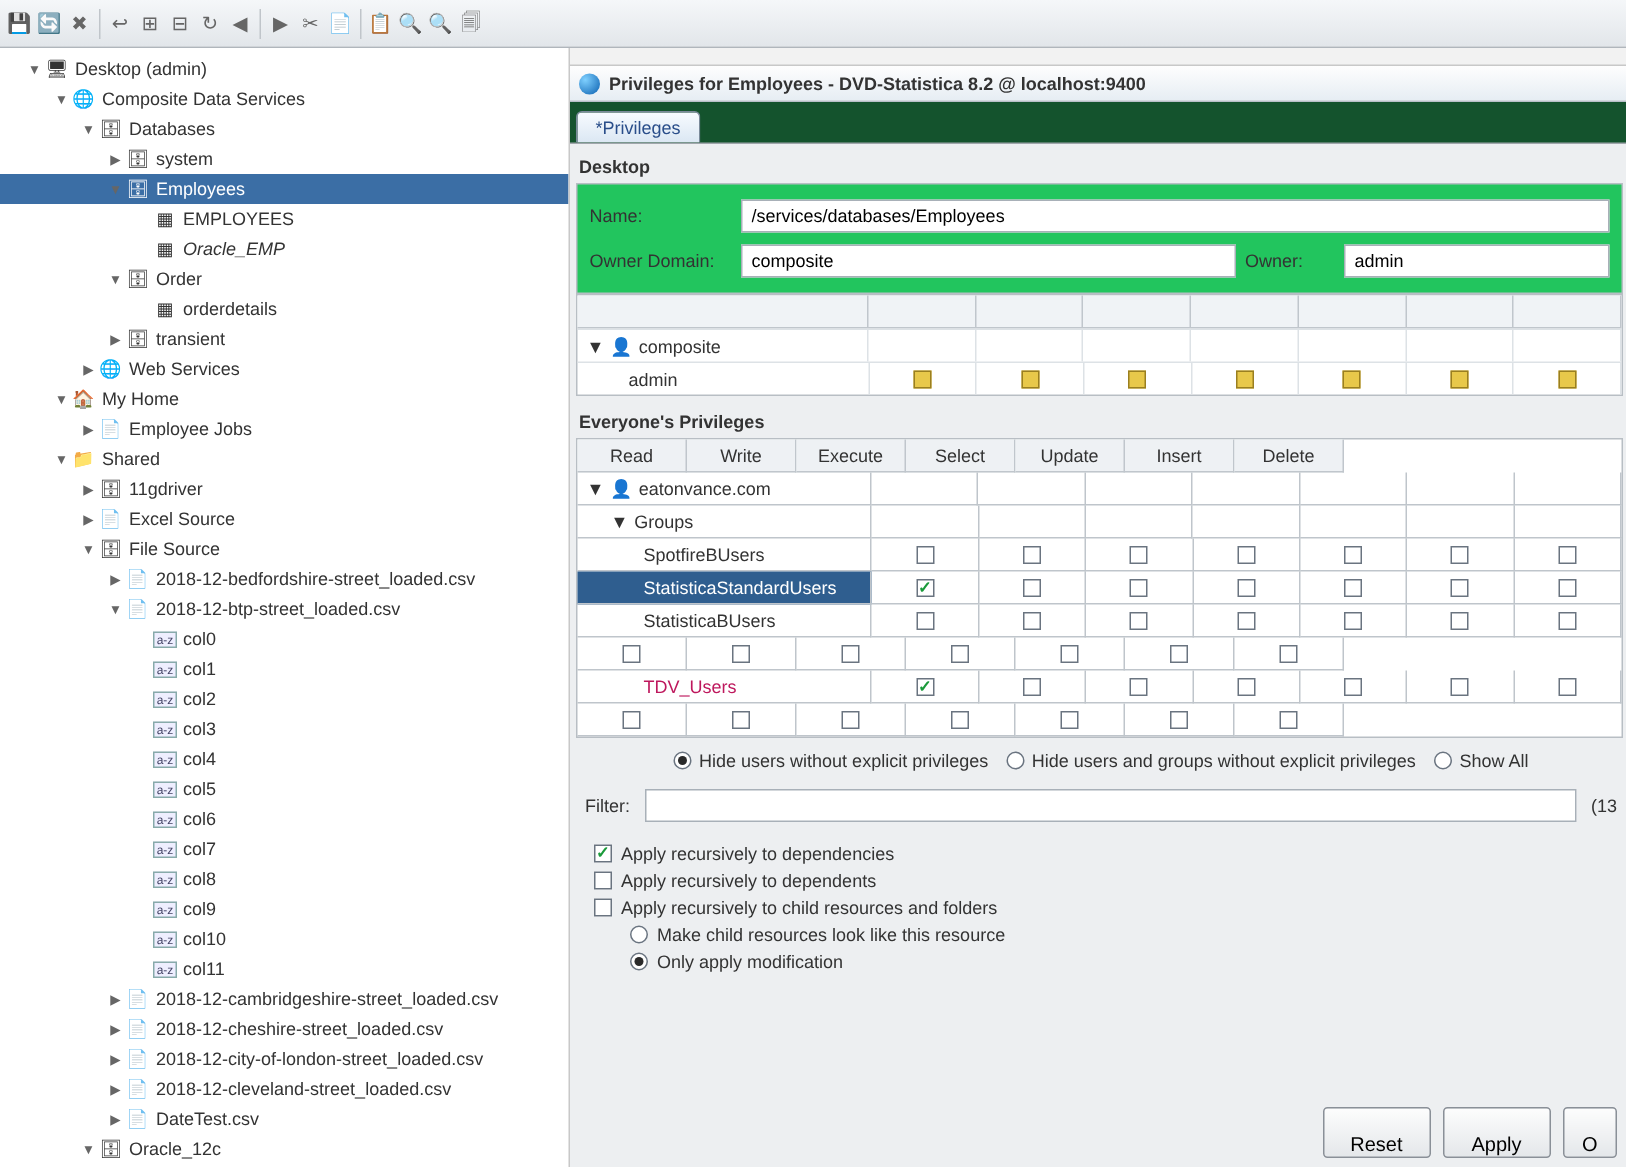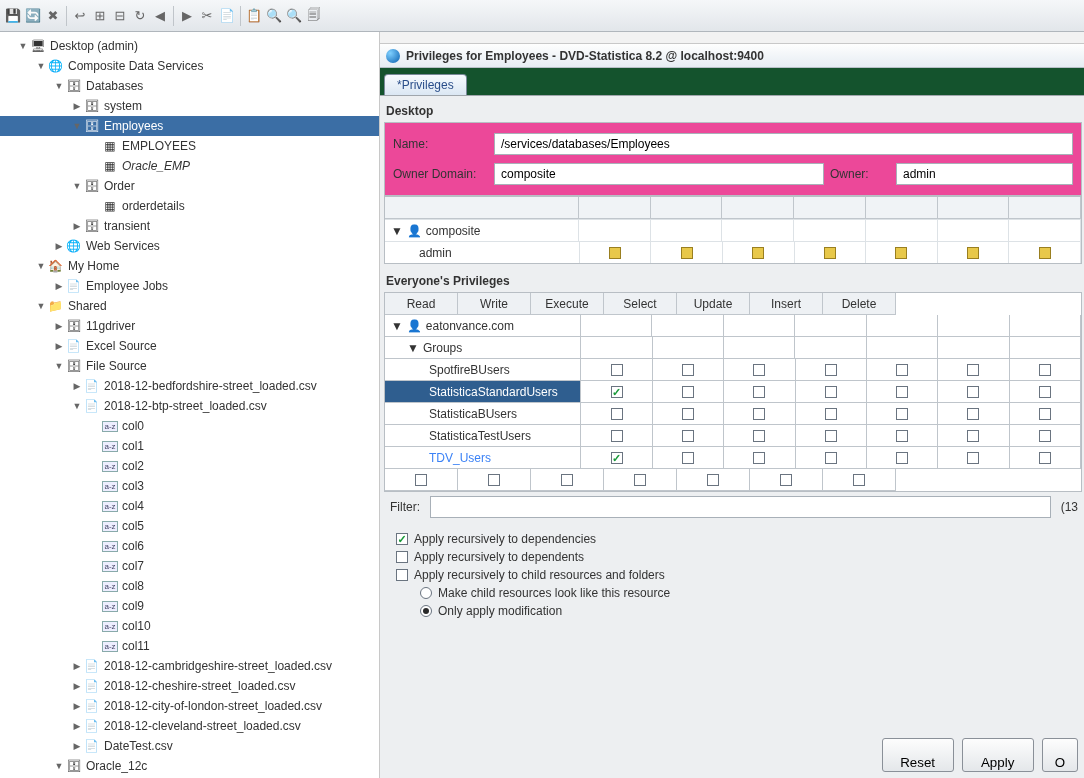--- a/index.html
+++ b/index.html
@@ -94,21 +94,21 @@
   }
   .dlg-body {
     flex:1;
     background:#edeff1;
     padding:4px 0 0 4px;
     overflow:auto;
   }
   .section-title { font-weight:bold; margin:4px 0 4px 2px;}
   .res-panel {
     border:1px solid #b8bec4;
-    background:#ec4899;
+    background:#22c55e;
     padding:10px 8px;
     margin-right:2px;
     display:grid;
     grid-template-columns: 95px 330px 60px 1fr;
     gap:8px 6px;
     align-items:center;
   }
   .res-panel input[type=text]{
     height:22px; border:1px solid #a8b0b8; background:#fff; padding:0 6px; font-size:12px; width:100%;
   }
@@ -130,21 +130,21 @@
   .ep-head .cell {
     border-right:1px solid #c0c6cc; border-bottom:1px solid #c0c6cc;
     background:#eef1f4; display:flex;align-items:center;justify-content:center;
     font-weight:normal;
   }
   .ep-row .cell { border-right:1px solid #bfc5cb; border-bottom:1px solid #bfc5cb; display:flex;align-items:center;justify-content:center;}
   .who-col{ width:200px; }
   .perm-col{ width:73px; }
   .ep-who-cell{ justify-content:flex-start !important; padding-left:6px;}
   .ep-row.selected .cell:first-child{ background:#2f5e8f; color:#fff;}
-  .link-row .cell:first-child{ color:#3b82f6; }
+  .link-row .cell:first-child{ color:#be185d; }
   .cbx {
     width:12px;height:12px;border:1px solid #6a7480;background:#fff;display:inline-block;
   }
   .cbx.checked::after{
     content:"✓"; color:#1a9a3a; font-size:11px; line-height:10px; display:block; text-align:center; font-weight:bold;
   }
   .filters-row {
     display:flex; align-items:center; gap:12px; padding:8px 6px; font-size:12px;
   }
   .radio {
@@ -589,21 +589,20 @@
               <span class="cbx"></span>
             </div>
             <div class="cell perm-col">
               <span class="cbx"></span>
             </div>
             <div class="cell perm-col">
               <span class="cbx"></span>
             </div>
           </div>
           <div class="ep-row">
-            <div class="cell who-col ep-who-cell" style="padding-left:44px">StatisticaTestUsers</div>
             <div class="cell perm-col">
               <span class="cbx"></span>
             </div>
             <div class="cell perm-col">
               <span class="cbx"></span>
             </div>
             <div class="cell perm-col">
               <span class="cbx"></span>
             </div>
             <div class="cell perm-col">
@@ -661,20 +660,34 @@
             </div>
             <div class="cell perm-col">
               <span class="cbx"></span>
             </div>
             <div class="cell perm-col">
               <span class="cbx"></span>
             </div>
           </div>
         </div>
 
+      <div class="filters-row" style="justify-content:center">
+        <label style="display:flex;align-items:center;gap:5px">
+          <span class="radio on"></span>
+            <span>Hide users without explicit privileges</span>
+        </label>
+        <label style="display:flex;align-items:center;gap:5px">
+          <span class="radio"></span>
+            <span>Hide users and groups without explicit privileges</span>
+        </label>
+        <label style="display:flex;align-items:center;gap:5px">
+          <span class="radio"></span>
+            <span>Show All</span>
+        </label>
+      </div>
 
       <div class="filter-line">
         <span>Filter:</span>
         <input type="text" style="">
         <span>(13</span>
       </div>
 
       <div class="apply-opts">
         <label>
             <span class="cbx checked"></span>

